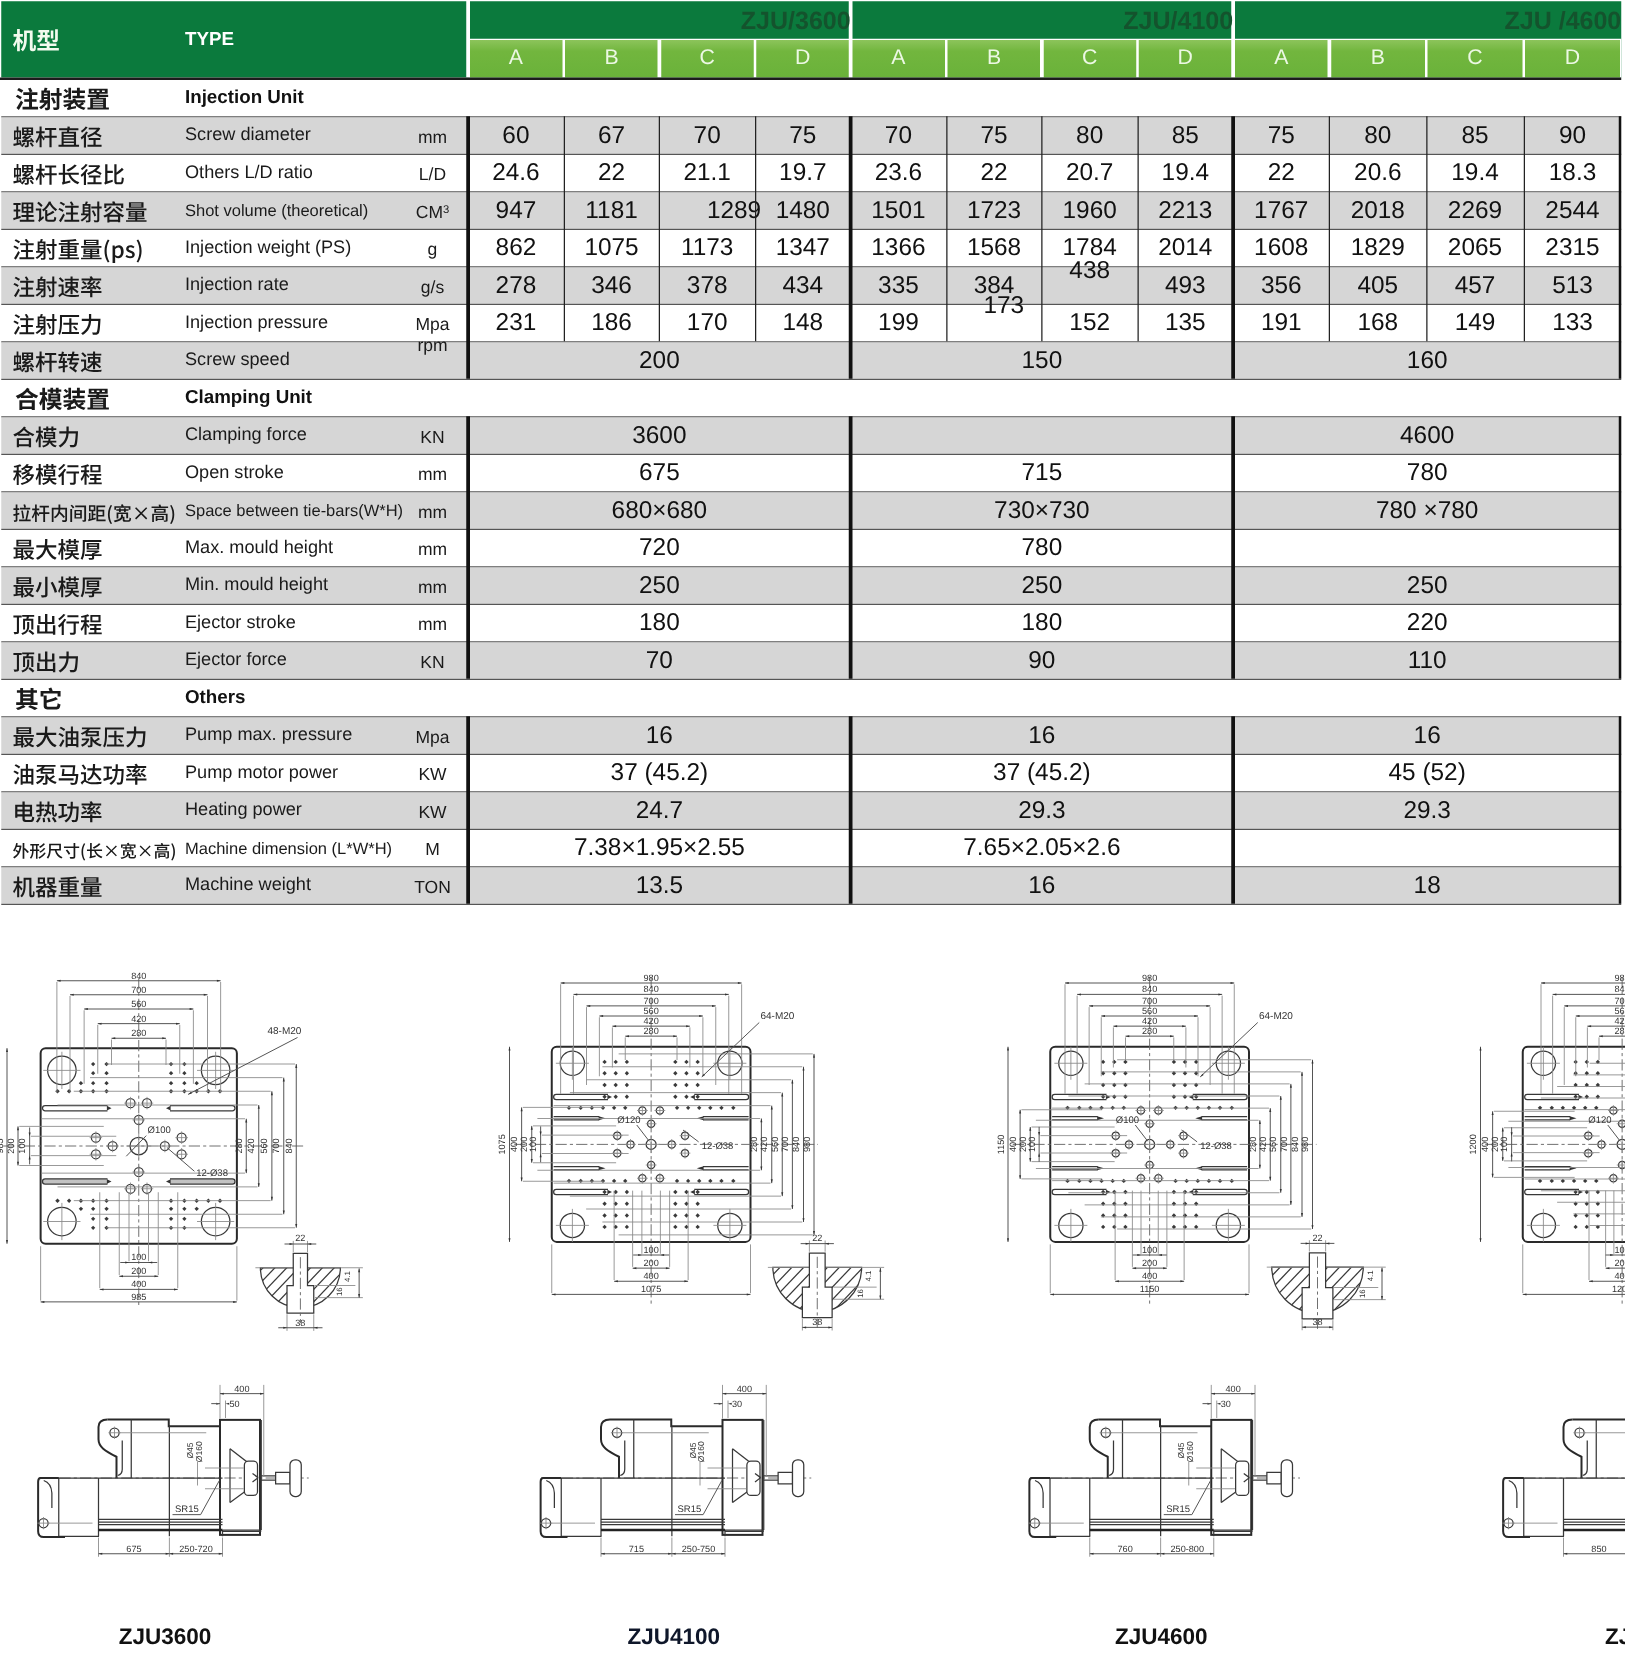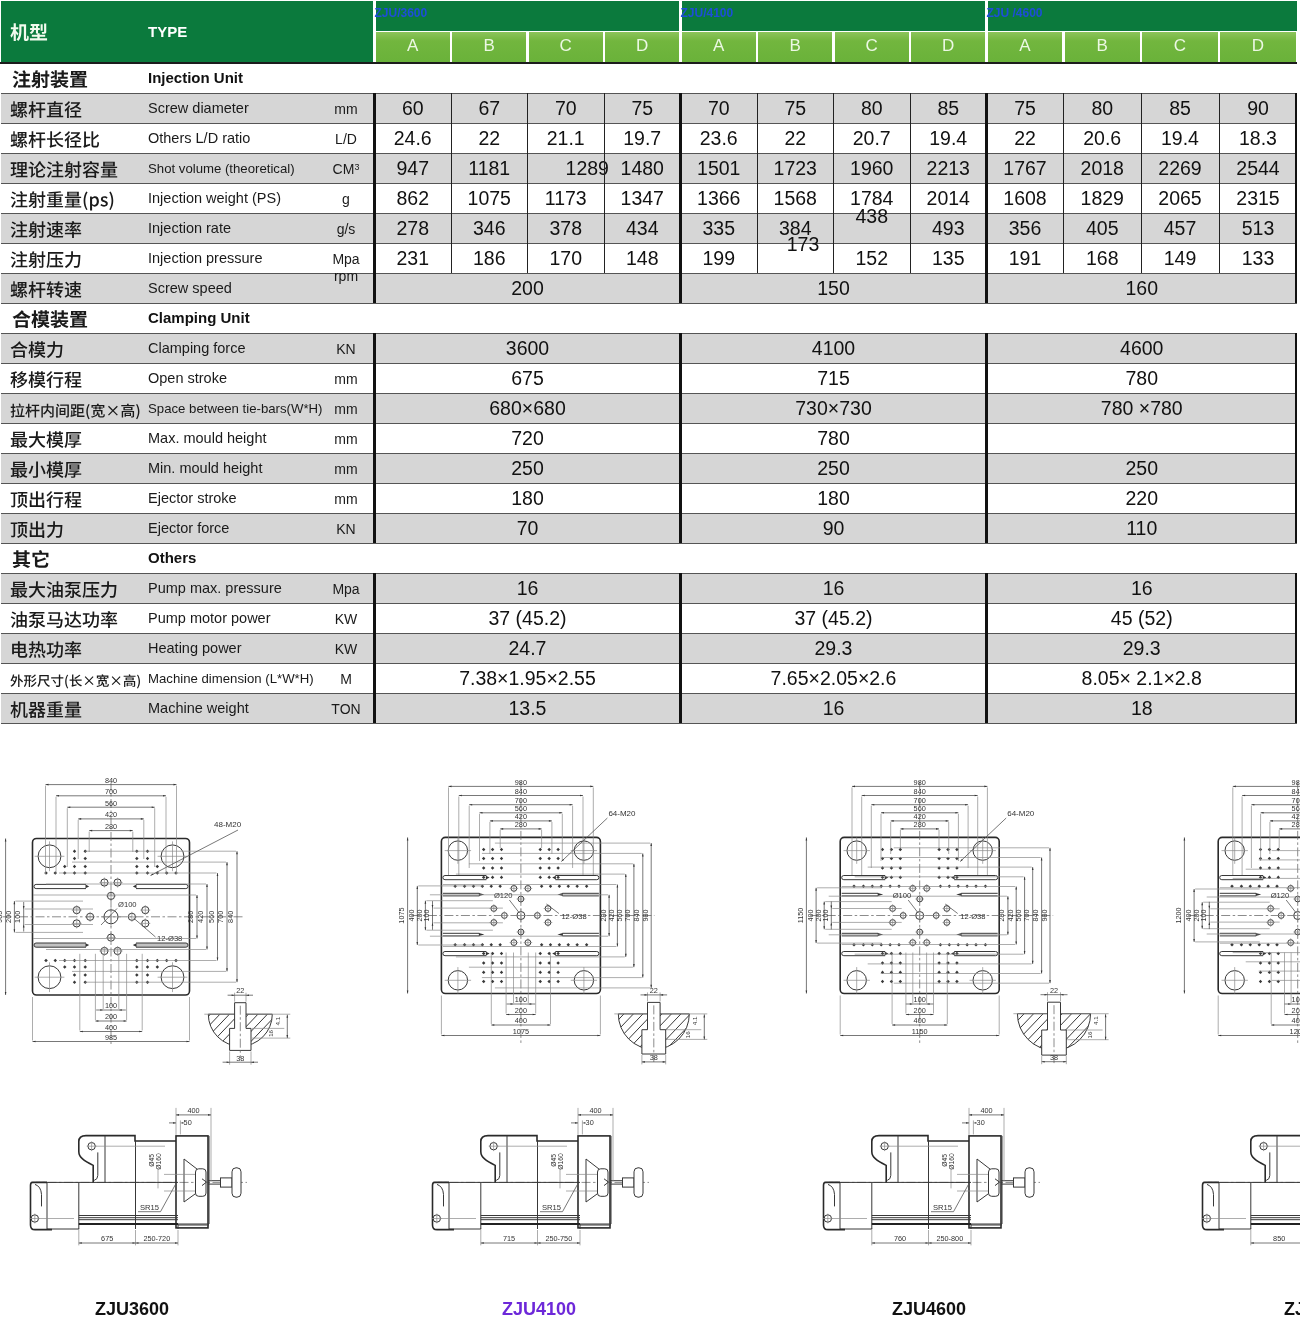--- a/index.html
+++ b/index.html
@@ -1,17 +1,17 @@
 <!DOCTYPE html>
 <html><head><meta charset="utf-8"><style>
 html,body{margin:0;padding:0}
 #page{position:relative;width:1300px;height:1338px;background:#fff;overflow:hidden;font-family:"Liberation Sans",sans-serif;will-change:transform}
 .abcd{position:absolute;text-align:center;font-size:17px;color:#ecf8e4}
 .hdrtxt{position:absolute;font-weight:bold;color:#fff;font-size:15px}
-.gtitle{position:absolute;text-align:left;color:#1d4ed8;font-weight:bold;font-size:12px}
+.gtitle{position:absolute;text-align:right;color:#14532d;font-weight:bold;font-size:20px}
 .sen{position:absolute;font-weight:bold;font-size:15px;color:#111}
 .en{position:absolute;font-size:14.5px;color:#1a1a1a}
 .ensm{position:absolute;font-size:13.2px;color:#1a1a1a}
 .unit{position:absolute;font-size:14px;color:#1a1a1a;text-align:center}
 .val{position:absolute;font-size:19.5px;color:#111;text-align:center}</style></head><body>
 <div id="page">
 <svg width="0" height="0" style="position:absolute">
       <defs>
         <path id="r87BA" d="M76.2 -10.2C80.5 -5.2 85.6 1.7 88 5.9L94.7 1.6C92.3 -2.6 86.9 -9.1 82.6 -13.9ZM49.9 -13.3C47.7 -9.6 44.6 -5.6 41.4 -2.1C40.5 -8.4 37.7 -17.6 34.7 -24.7L28.4 -22.8C29.7 -19.7 30.9 -16.2 32 -12.7L26.2 -11.6V-29H37.9V-66.3H26.2V-84.1H18.4V-66.3H6.6V-24.7H13.6V-29H18.4V-10L3.6 -7.3L5.3 1.7L34.1 -4.6C34.4 -2.8 34.7 -1 34.9 0.5L40.8 -1.4L37.6 1.8C39.5 2.8 42.9 5 44.5 6.3C48.9 1.9 54.2 -5 57.8 -10.9ZM13.6 -58.5H19.5V-36.9H13.6ZM25.2 -58.5H30.8V-36.9H25.2ZM50.7 -60.5H62.8V-53.7H50.7ZM70.9 -60.5H82.8V-53.7H70.9ZM50.7 -73.6H62.8V-66.9H50.7ZM70.9 -73.6H82.8V-66.9H70.9ZM42.7 -13.6C44.8 -14.5 47.7 -14.9 63.8 -16.2V-0.9C63.8 0.1 63.5 0.4 62.2 0.4C61.1 0.5 57.1 0.5 53 0.3C54.1 2.6 55.2 5.8 55.5 8.1C61.7 8.1 65.9 8.1 68.9 6.9C71.8 5.6 72.5 3.4 72.5 -0.7V-16.9L86.5 -17.9C87.8 -15.8 89 -13.9 89.8 -12.3L96.5 -16.4C93.9 -21.1 88.4 -28.4 83.7 -33.8L77.5 -30.3L81.9 -24.6L58.6 -23C67.3 -28 76 -34.1 84.2 -40.9L76.9 -45.4C74.4 -43 71.6 -40.7 68.7 -38.5L57 -38.2C60.5 -40.7 64 -43.7 67.2 -46.8H91.5V-80.4H42.4V-46.8H56.2C52.9 -43.6 49.6 -41.1 48.3 -40.2C46.4 -38.8 44.8 -37.9 43.1 -37.7C44 -35.6 45.3 -31.6 45.7 -30C47.2 -30.5 49.4 -30.9 59 -31.4C54.8 -28.5 51.4 -26.4 49.6 -25.4C45.7 -23.2 42.8 -21.8 40.3 -21.4C41.2 -19.3 42.4 -15.3 42.7 -13.6Z"></path>
         <path id="r6746" d="M41 -43.5V-34.3H64.1V8.3H73.8V-34.3H96.7V-43.5H73.8V-68.7H94.1V-77.6H44.7V-68.7H64.1V-43.5ZM20.3 -84.4V-63.3H4.9V-54.3H19.1C15.8 -41.2 9.2 -26.5 2.5 -18.4C4 -16.1 6.2 -12.2 7.2 -9.6C12.1 -15.9 16.7 -25.7 20.3 -36V8.3H29.4V-35.8C32.8 -31 36.5 -25.5 38.2 -22.2L43.9 -29.9C41.7 -32.5 32.8 -43.2 29.4 -46.7V-54.3H42.8V-63.3H29.4V-84.4Z"></path>
@@ -321,21 +321,20 @@
 <svg style="position:absolute;left:10.0px;top:337.6px;overflow:visible" width="56" height="22">
       <g transform="translate(0,18.4) scale(0.1800)" fill="#1a1a1a">
         <use href="#r5408" x="0"></use>
         <use href="#r6A21" x="100"></use>
         <use href="#r529B" x="200"></use>
       </g>
     </svg>
 <div class="en" style="left:148px;top:340px">Clamping force</div>
 <div class="unit" style="left:318px;top:341px;width:56px">KN</div>
 <div class="val" style="left:374.5px;top:337px;width:306.0px">3600</div>
-<div class="val" style="left:680.5px;top:337px;width:306.0px">4100</div>
 <div class="val" style="left:986.5px;top:337px;width:310.5px">4600</div>
 <div style="position:absolute;left:1px;top:362.5px;width:1296.0px;height:1px;background:#555"></div>
 
 <svg style="position:absolute;left:10.0px;top:367.6px;overflow:visible" width="74" height="22">
       <g transform="translate(0,18.4) scale(0.1800)" fill="#1a1a1a">
         <use href="#r79FB" x="0"></use>
         <use href="#r6A21" x="100"></use>
         <use href="#r884C" x="200"></use>
         <use href="#r7A0B" x="300"></use>
       </g>
@@ -501,21 +500,20 @@
         <use href="#r5BBD" x="636"></use>
         <use href="#r00D7" x="736"></use>
         <use href="#r9AD8" x="836"></use>
         <use href="#r0029" x="936"></use>
       </g>
     </svg>
 <div class="ensm" style="left:148px;top:671px">Machine dimension (L*W*H)</div>
 <div class="unit" style="left:318px;top:671px;width:56px">M</div>
 <div class="val" style="left:374.5px;top:667px;width:306.0px">7.38×1.95×2.55</div>
 <div class="val" style="left:680.5px;top:667px;width:306.0px">7.65×2.05×2.6</div>
-<div class="val" style="left:986.5px;top:667px;width:310.5px">8.05× 2.1×2.8</div>
 <div style="position:absolute;left:1px;top:692.5px;width:1296.0px;height:1px;background:#555"></div>
 
 <div style="position:absolute;left:1px;top:693.5px;width:1296.0px;height:29px;background:#d6d6d6"></div>
 <svg style="position:absolute;left:10.0px;top:697.6px;overflow:visible" width="74" height="22">
       <g transform="translate(0,18.4) scale(0.1800)" fill="#1a1a1a">
         <use href="#r673A" x="0"></use>
         <use href="#r5668" x="100"></use>
         <use href="#r91CD" x="200"></use>
         <use href="#r91CF" x="300"></use>
       </g>
@@ -2101,15 +2099,15 @@
         <path d="M1307.5 1243.0L1304.5 1243.8L1304.5 1242.2Z" fill="#333"></path>
         <text x="1279.2" y="1241.4" font-size="7.3" text-anchor="middle">850</text>
 <line x1="1307.5" y1="1243.0" x2="1350.0" y2="1243.0" class="ld"></line>
         <path d="M1307.5 1243.0L1310.5 1242.2L1310.5 1243.8Z" fill="#333"></path>
         <path d="M1350.0 1243.0L1347.0 1243.8L1347.0 1242.2Z" fill="#333"></path>
         <text x="1328.8" y="1241.4" font-size="7.3" text-anchor="middle">250-850</text>
 </g>
     </svg>
 
 <div style="position:absolute;left:95px;top:1299px;font-weight:bold;font-size:18px;color:#111">ZJU3600</div>
-<div style="position:absolute;left:502px;top:1299px;font-weight:bold;font-size:18px;color:#6d28d9">ZJU4100</div>
+<div style="position:absolute;left:502px;top:1299px;font-weight:bold;font-size:18px;color:#0f172a">ZJU4100</div>
 <div style="position:absolute;left:892px;top:1299px;font-weight:bold;font-size:18px;color:#111">ZJU4600</div>
 <div style="position:absolute;left:1284px;top:1299px;font-weight:bold;font-size:18px;color:#111">ZJU5000</div>
 </div>
 </body></html>

